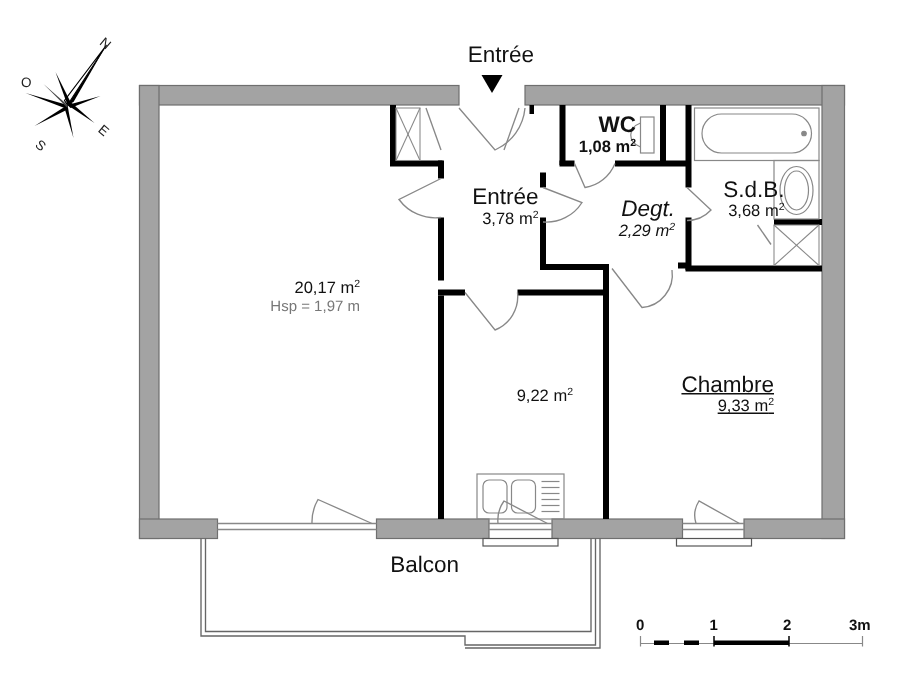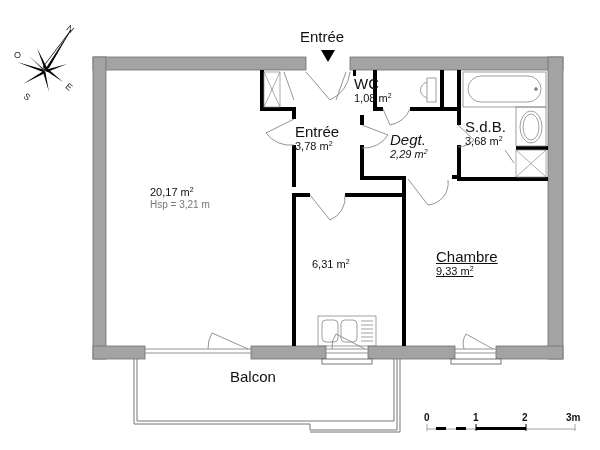--- a/index.html
+++ b/index.html
@@ -1,19 +1,19 @@
 <!DOCTYPE html>
 <html><head>
 <meta charset="utf-8">
 <style>
   html, body { margin: 0; padding: 0; background: #ffffff; }
   body { width: 600px; height: 450px; overflow: hidden; position: relative;
          font-family: "Liberation Sans", sans-serif; }
   #plan { position: absolute; left: 0; top: 0; width: 600px; height: 450px; }
-  .label { position: absolute; text-align: left; color: #111; white-space: nowrap;
+  .label { position: absolute; text-align: right; color: #111; white-space: nowrap;
            font-family: "Liberation Sans", sans-serif; }
   .room-name { font-size: 15px; line-height: 17px; }
   .room-area { font-size: 11px; line-height: 13px; }
   .room-extra { font-size: 10px; line-height: 12px; color: #777; }
   .faded { color: #9a9a9a; }
   sup { font-size: 7px; vertical-align: 4px; line-height: 0; }
   .scale-tick { position: absolute; font-size: 10px; font-weight: bold; color: #111; }
   .compass-letter { position: absolute; font-size: 9px; color: #222; }
 </style>
 </head>
@@ -178,45 +178,45 @@
 
 <span class="compass-letter" style="left:67px;top:24px;transform:rotate(40deg);">N</span>
 <span class="compass-letter" style="left:14px;top:50px;">O</span>
 <span class="compass-letter" style="left:66px;top:82px;transform:rotate(40deg);">E</span>
 <span class="compass-letter" style="left:24px;top:92px;transform:rotate(40deg);">S</span>
 
 <div class="label room-name" style="left:300px;top:28px;width:56px;font-size:15px;">Entrée</div>
 
 <div class="label" style="left:150px;top:186px;width:90px;">
   <div class="room-area"><span>20,17 m</span><sup>2</sup></div>
-  <div class="room-extra">Hsp = 3,21 m</div>
+  <div class="room-extra">Hsp = 1,97 m</div>
 </div>
 
 <div class="label" style="left:295px;top:123px;width:64px;">
   <div class="room-name">Entrée</div>
   <div class="room-area"><span>3,78 m</span><sup>2</sup></div>
 </div>
 
-<div class="label" style="left:354px;top:75px;width:50px;">
+<div class="label" style="left:374px;top:75px;width:50px;font-weight:bold;">
   <div class="room-name">WC</div>
   <div class="room-area"><span>1,08 m</span><sup>2</sup></div>
 </div>
 
 <div class="label" style="left:390px;top:131px;width:60px;font-style:italic;">
   <div class="room-name">Degt.</div>
   <div class="room-area"><span>2,29 m</span><sup>2</sup></div>
 </div>
 
 <div class="label" style="left:465px;top:118px;width:58px;">
   <div class="room-name">S.d.B.</div>
   <div class="room-area"><span>3,68 m</span><sup>2</sup></div>
 </div>
 
 <div class="label" style="left:312px;top:258px;width:70px;">
-  <div class="room-area"><span>6,31 m</span><sup>2</sup></div>
+  <div class="room-area"><span>9,22 m</span><sup>2</sup></div>
 </div>
 
 <div class="label" style="left:436px;top:248px;width:80px;text-decoration:underline;">
   <div class="room-name">Chambre</div>
   <div class="room-area"><span>9,33 m</span><sup>2</sup></div>
 </div>
 
 <div class="label room-name" style="left:230px;top:368px;width:76px;">Balcon</div>
 
 <span class="scale-tick" style="left:424px;top:412px;">0</span>

